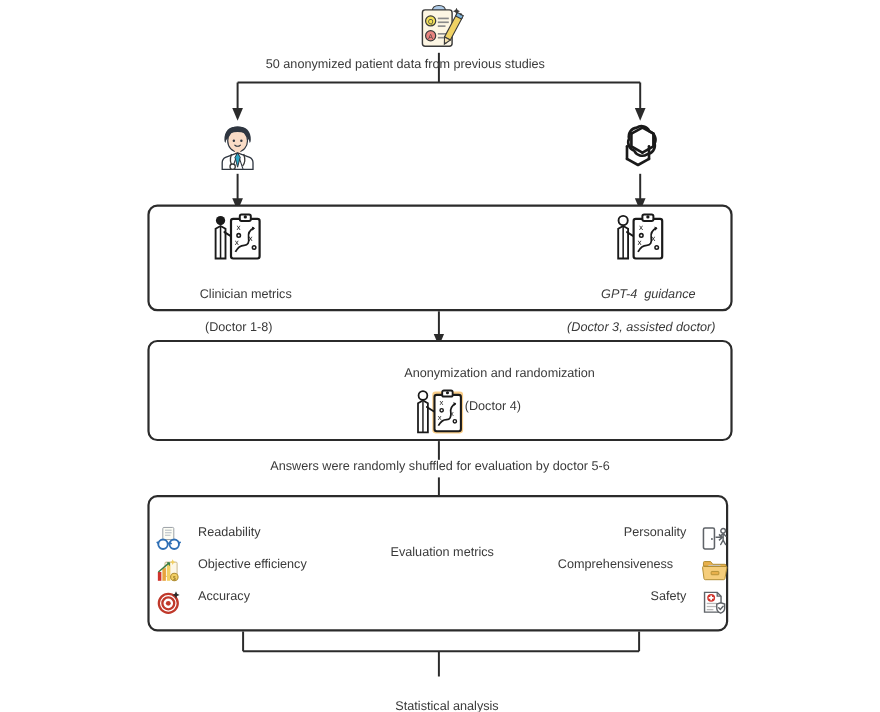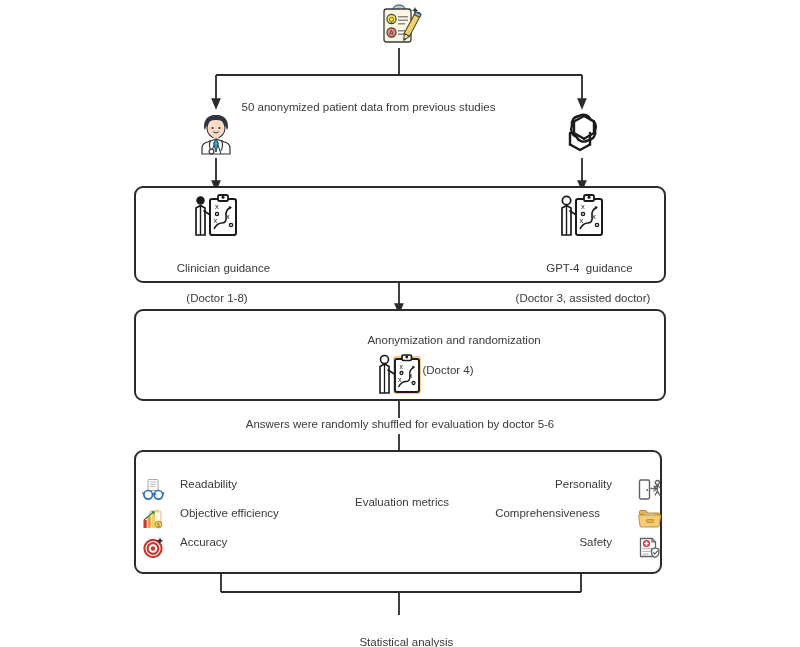--- a/index.html
+++ b/index.html
@@ -63,21 +63,21 @@
   .metric-row {
     position: absolute;
     display: flex;
     align-items: flex-start;
     font-size: 11.5px;
     color: #3a3a3a;
     white-space: nowrap;
   }
 
   .metric-label-left { margin-left: 14px; }
-  .metric-label-right { margin-right: 26px; }
+  .metric-label-right { margin-right: 14px; }
 
   .center-label {
     position: absolute;
     font-size: 11.5px;
     color: #3a3a3a;
     white-space: nowrap;
   }
 
   .topline-text {
     position: absolute;
@@ -148,21 +148,21 @@
         <path d="M33,33 L36,39 L39,33 z" fill="#f6e2b0" stroke="#3a3a3a" stroke-width="1"></path>
         <path d="M34.5,37.2 L36,39 L37.5,37.2 z" fill="#3a3a3a"></path>
         <rect x="33" y="8" width="6" height="3.5" fill="#7fb6e0" stroke="#3a3a3a" stroke-width="1"></rect>
       </g>
 
       <path d="M40,4 l1,2.2 l2.2,1 l-2.2,1 l-1,2.2 l-1,-2.2 l-2.2,-1 l2.2,-1 z" fill="#3a3a3a"></path>
       <circle cx="44" cy="10" r="1" fill="#3a3a3a"></circle>
     </svg>
   </div>
 
-  <div class="topline-text" style="left:0px; top:53px; width:737px;margin-top:48px;">50 anonymized patient data from previous studies</div>
+  <div class="topline-text" style="left:0px; top:53px; width:737px;">50 anonymized patient data from previous studies</div>
 
   <div class="icon-wrap" style="left:192px; top:110px; width:48px; height:46px;">
     <svg width="46" height="46" viewBox="0 0 46 46">
 
       <path d="M11,17 q0,-12 12,-12 q12,0 12,12 q0,2 -1,3 q-1,-7 -11,-7 q-10,0 -11,7 q-1,-1 -1,-3 z" fill="#2f3640"></path>
 
       <ellipse cx="23" cy="18" rx="9" ry="10" fill="#fadcc6" stroke="#2f3640" stroke-width="1.1"></ellipse>
 
       <path d="M13,14 q1,-9 10,-9 q9,0 10,9 q-3,-4 -10,-4 q-7,0 -10,4 z" fill="#2f3640"></path>
 
@@ -219,21 +219,21 @@
       <path d="M38,13 l2.8,1.6 l-2.4,2.2 z" fill="#1a1a1a"></path>
       <text x="24" y="16" font-size="7.5" fill="#1a1a1a" font-family="'Liberation Sans',sans-serif">x</text>
       <text x="35" y="26" font-size="7.5" fill="#1a1a1a" font-family="'Liberation Sans',sans-serif">x</text>
       <text x="22.5" y="30" font-size="7.5" fill="#1a1a1a" font-family="'Liberation Sans',sans-serif">x</text>
       <circle cx="40" cy="32" r="1.6" fill="none" stroke="#1a1a1a" stroke-width="1.4"></circle>
       <circle cx="26" cy="21" r="1.6" fill="none" stroke="#1a1a1a" stroke-width="1.4"></circle>
     </svg>
   </div>
 
   <div class="caption" style="left:134px; top:246px; width:166px;">
-    <span>Clinician guidance</span>
+    <span>Clinician metrics</span>
     <span class="caption-line2">(Doctor 1-8)</span>
   </div>
 
   <div class="icon-wrap" style="left:556px; top:192px; width:52px; height:48px;">
     <svg width="50" height="46" viewBox="0 0 50 46">
       <circle cx="9.5" cy="7.5" r="4.2" fill="#ffffff" stroke="#1a1a1a" stroke-width="1.7"></circle>
       <path d="M9.5,12.5 L5,15 L5,42 L14,42 L14,15 z" fill="#ffffff" stroke="#1a1a1a" stroke-width="1.7"></path>
       <path d="M9.5,13 L9.5,42" stroke="#1a1a1a" stroke-width="1.4"></path>
       <path d="M13,18 L21,23" stroke="#1a1a1a" stroke-width="1.7" fill="none" stroke-linecap="round"></path>
       <rect x="19" y="6" width="26" height="36" rx="2" fill="#ffffff" stroke="#1a1a1a" stroke-width="2"></rect>
@@ -242,21 +242,21 @@
       <path d="M23,36 q3,-6 8,-6 q5,0 4,-7 q-1,-6 5,-9" stroke="#1a1a1a" stroke-width="1.6" fill="none"></path>
       <path d="M38,13 l2.8,1.6 l-2.4,2.2 z" fill="#1a1a1a"></path>
       <text x="24" y="16" font-size="7.5" fill="#1a1a1a" font-family="'Liberation Sans',sans-serif">x</text>
       <text x="35" y="26" font-size="7.5" fill="#1a1a1a" font-family="'Liberation Sans',sans-serif">x</text>
       <text x="22.5" y="30" font-size="7.5" fill="#1a1a1a" font-family="'Liberation Sans',sans-serif">x</text>
       <circle cx="40" cy="32" r="1.6" fill="none" stroke="#1a1a1a" stroke-width="1.4"></circle>
       <circle cx="26" cy="21" r="1.6" fill="none" stroke="#1a1a1a" stroke-width="1.4"></circle>
     </svg>
   </div>
 
-  <div class="caption" style="left:480px; top:246px; width:206px;">
+  <div class="caption" style="left:480px; top:246px; width:206px;font-style:italic;">
     <span>GPT-4  guidance</span>
     <span class="caption-line2">(Doctor 3, assisted doctor)</span>
   </div>
 
   <div class="node flowbox" style="left:134px; top:309px; width:532px; height:92px;"></div>
 
   <div class="caption" style="left:134px; top:318px; width:532px;padding-left:48px;">
     <span>Anonymization and randomization</span>
     <span class="caption-line2">(Doctor 4)</span>
   </div>

